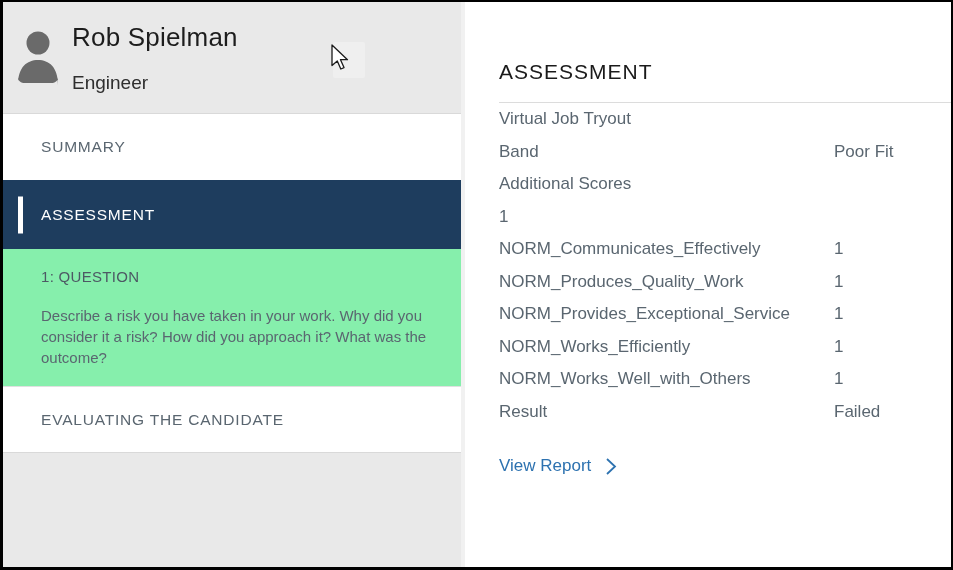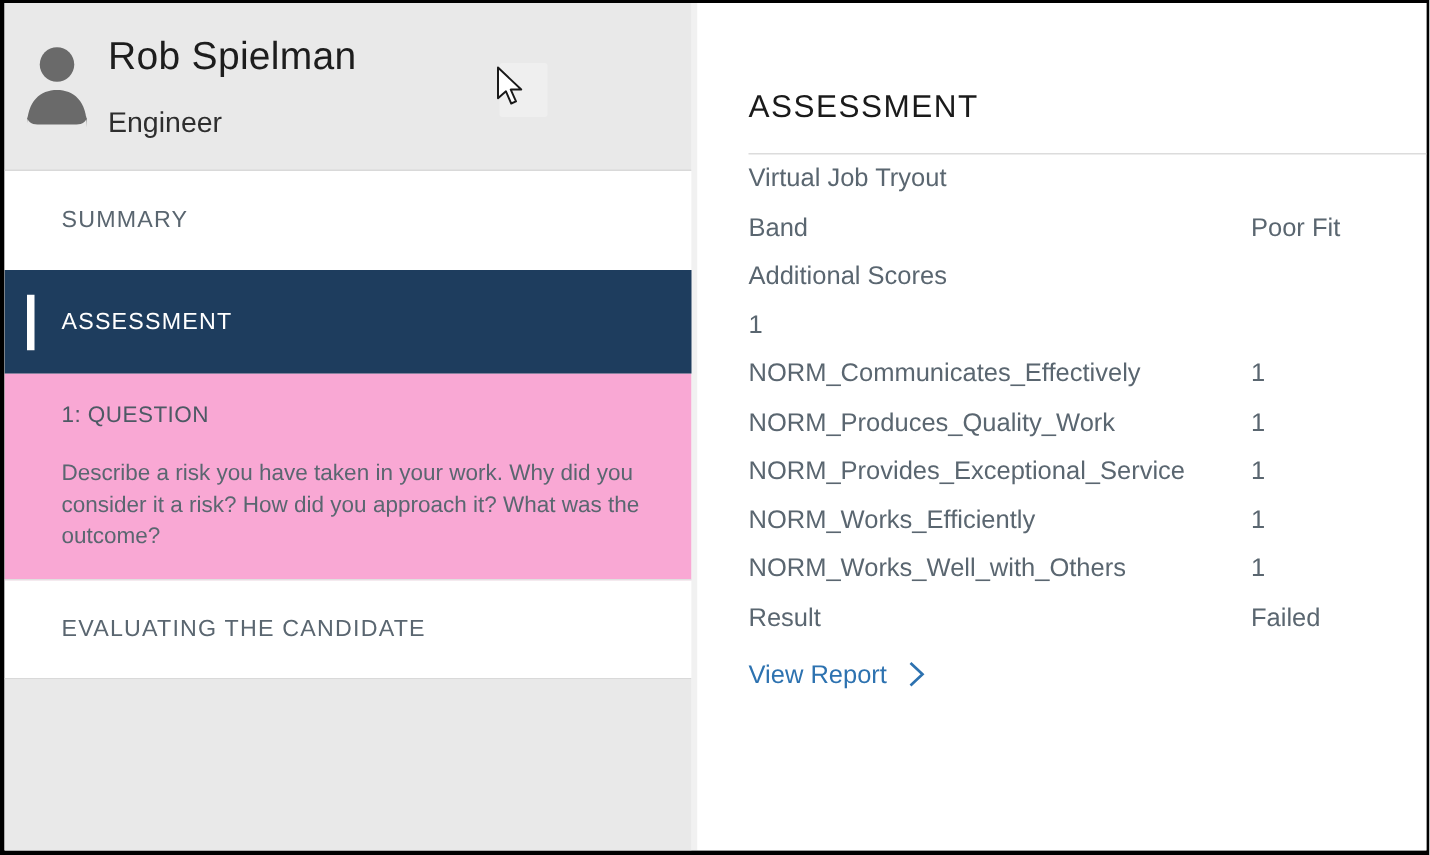--- a/index.html
+++ b/index.html
@@ -21,39 +21,39 @@
   .nav-item{
     background:#fff;height:66px;flex:none;display:flex;align-items:center;
     padding-left:38px;font-size:15.5px;letter-spacing:.8px;color:#5a6670;cursor:pointer;
   }
   .nav-item.active{background:#1e3d5e;color:#fff;height:69px;position:relative;}
   .active-bar{
     position:absolute;left:15px;top:50%;transform:translateY(-50%);
     width:5px;height:37px;background:#fff;
   }
   .question{
-    background:#f9a8d4;flex:none;padding:19px 5px 18px 38px;
+    background:#86efac;flex:none;padding:19px 5px 18px 38px;
     border-bottom:1px solid #e0e0e0;cursor:pointer;
   }
   .q-title{font-size:15px;color:#4d5964;letter-spacing:.3px;}
   .q-text{margin-top:20px;font-size:15px;line-height:21px;color:#5a6670;width:402px;}
   .nav-item.evaluating{height:65px;border-bottom:1px solid #d9d9d9;}
   .sidebar-filler{flex:1;background:#e9e9e9;}
   
   .strip{width:4px;flex:none;background:#f1f1f1;}
   
   .panel{flex:1;background:#fff;padding:57px 0 0 34px;}
   .panel-title{font-size:21px;font-weight:400;letter-spacing:1px;color:#1a1a1a;margin:0;line-height:26px;}
   .panel-divider{border:none;border-top:1px solid #dcdcdc;margin:17px 0 0 0;}
   .rows{}
   .row{display:flex;align-items:center;height:32.5px;font-size:17px;color:#5a6670;}
   .row .label{width:335px;flex:none;white-space:nowrap;}
   .row .value{flex:1;white-space:nowrap;}
   .report-link{
-    display:inline-flex;align-items:flex-start;margin-top:12px;
+    display:inline-flex;align-items:flex-end;margin-top:28px;
     color:#2d72b0;font-size:17px;text-decoration:none;cursor:pointer;
   }
   .report-link .chev{margin-left:14px;display:block;}
   
   .cursor-highlight{
     position:absolute;left:330px;top:40px;width:32px;height:36px;
     background:#efefef;border-radius:2px;pointer-events:none;
   }
   .cursor{position:absolute;left:328px;top:42px;pointer-events:none;}
 </style>

